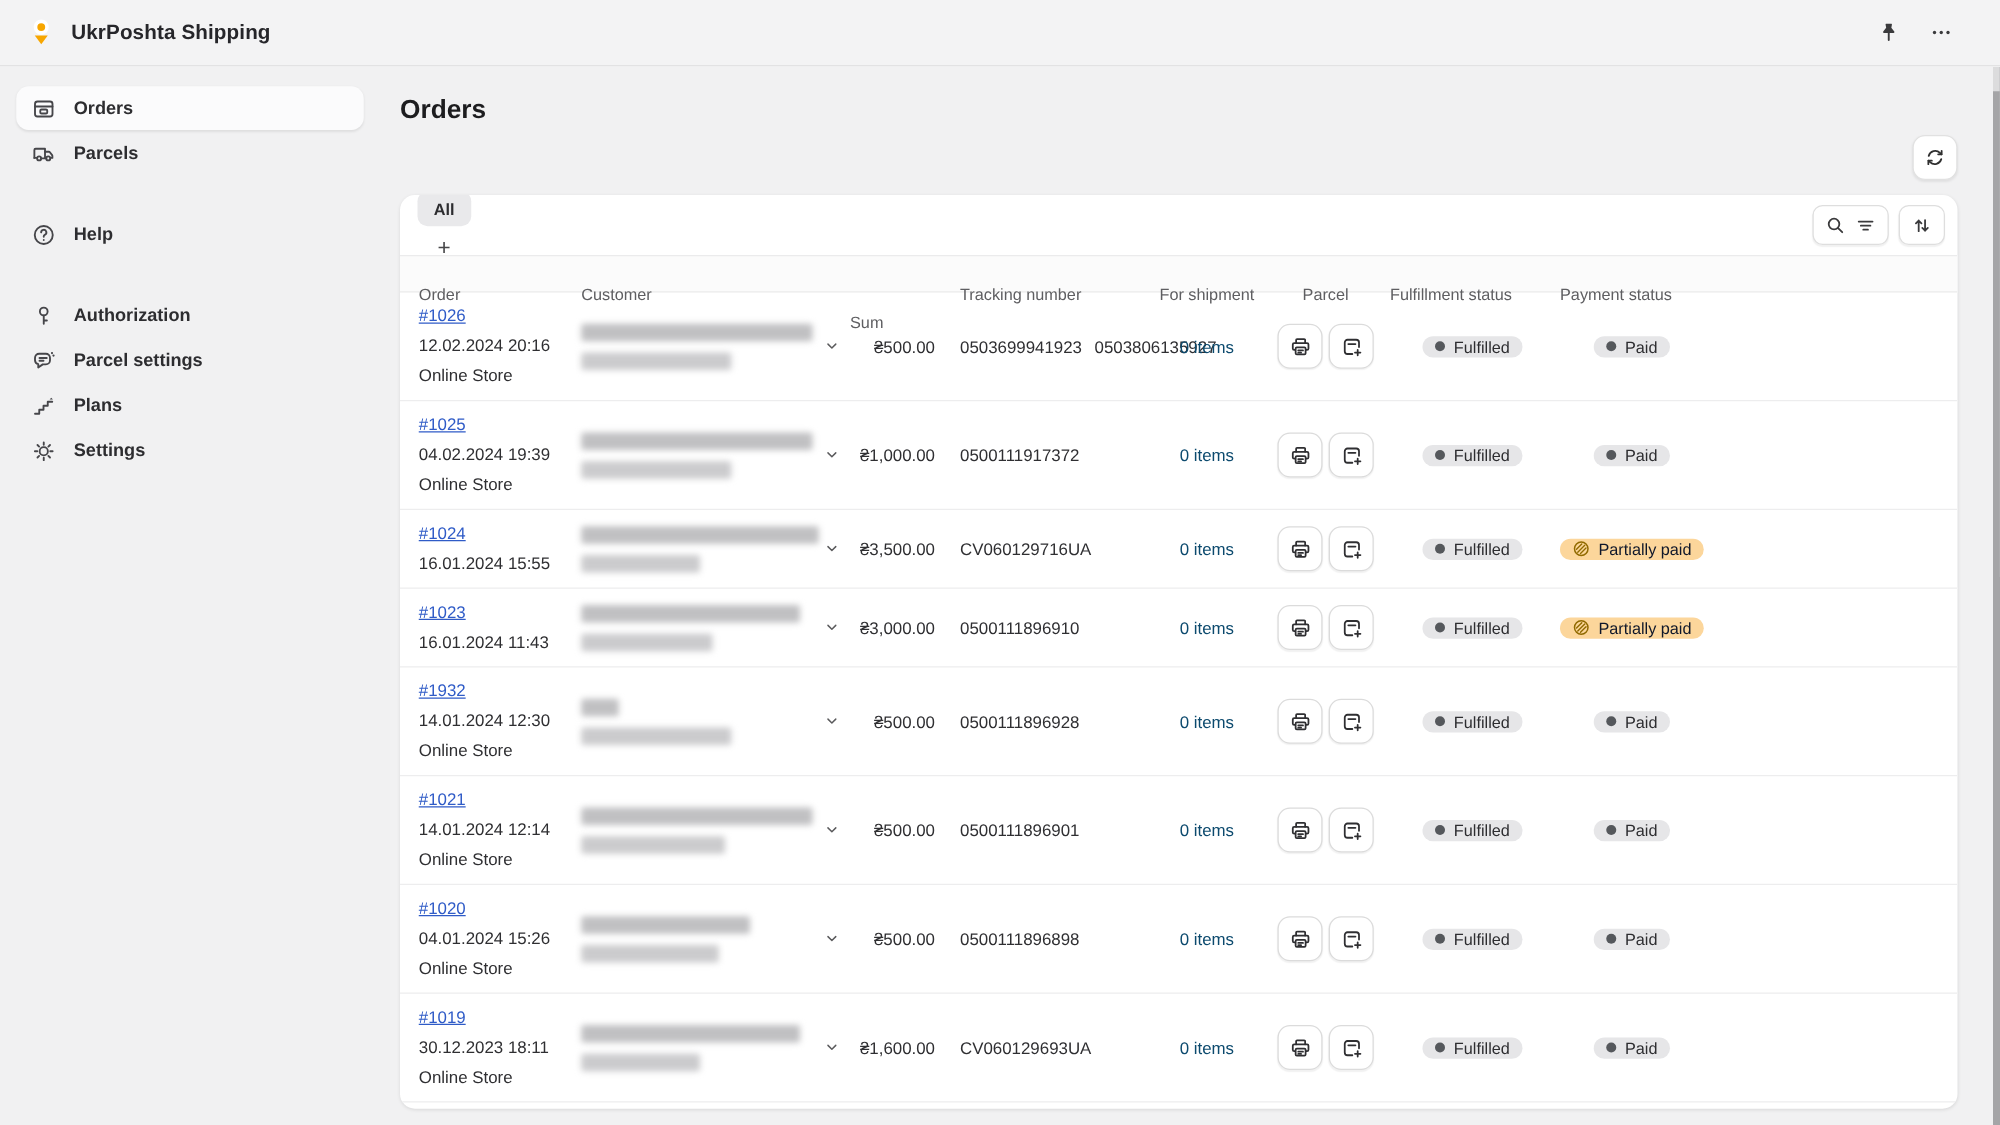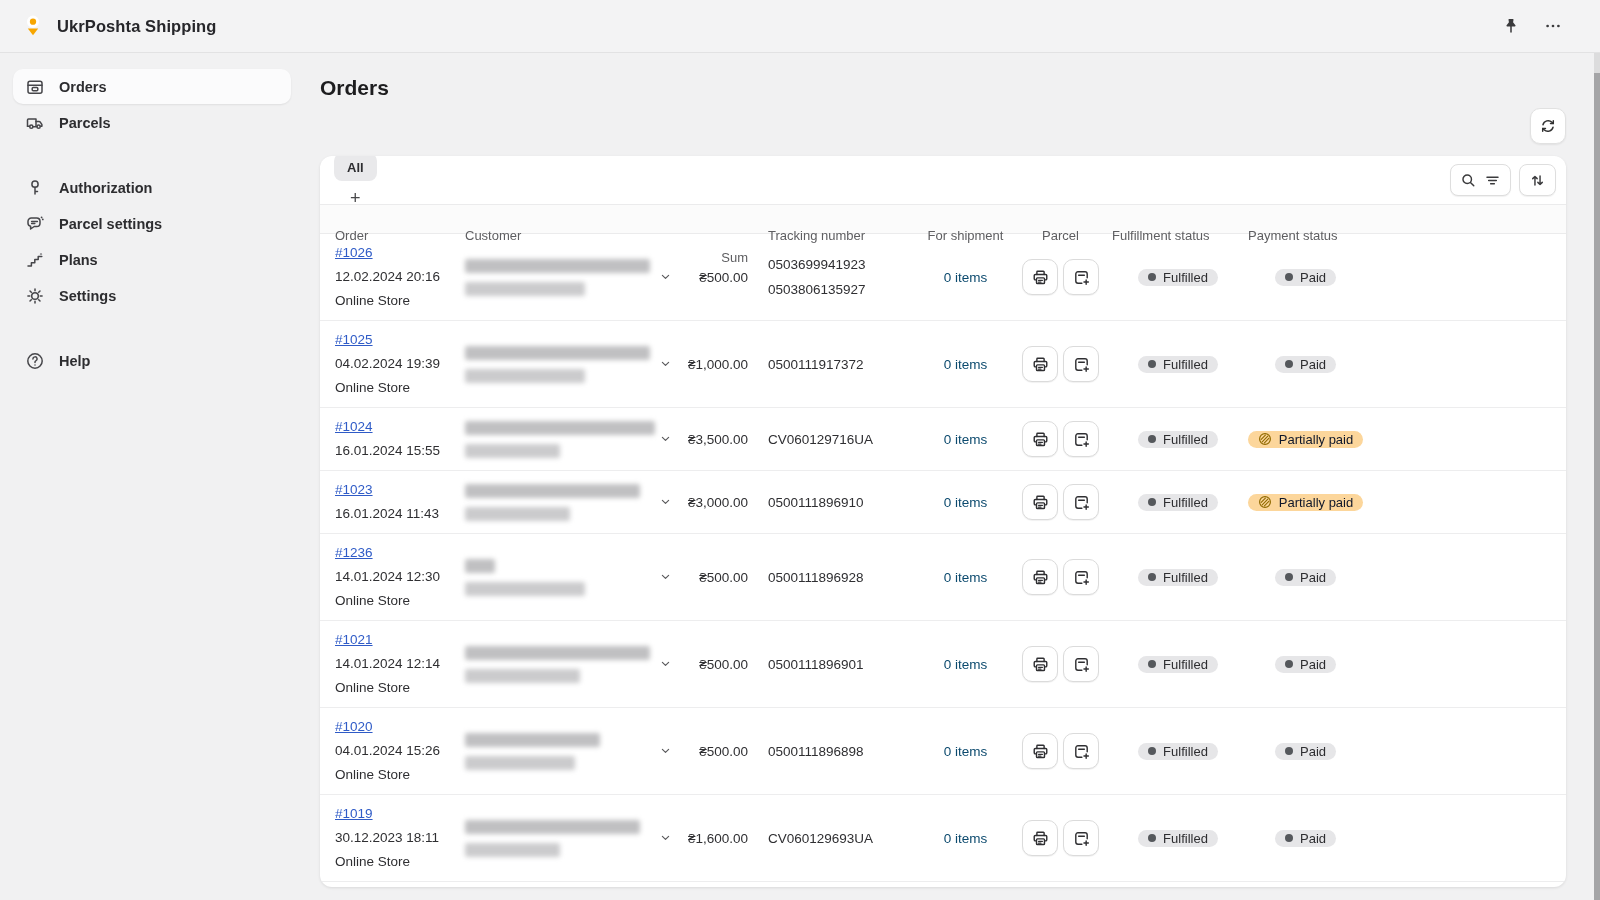--- a/index.html
+++ b/index.html
@@ -72,39 +72,39 @@
     display:grid;
     grid-template-columns:130px 215px 88px 150px 95px 95px 140px 115px 1fr;
     padding-left:15px;
   }
   .thead {
     height:30px; align-items:center;
     border-top:1px solid #ebebec; border-bottom:1px solid #ebebec;
     background:#fbfbfb; font-size:13px; color:#5e5e61;
   }
   .th { white-space:nowrap; }
-  .th.right { text-align:right; padding-right:20px;margin-top:45px; }
+  .th.right { text-align:left; padding-right:20px;margin-top:45px; }
   .th.center { text-align:center; }
   .th.padded { padding-left:4px; }
 
   .row { border-bottom:1px solid #ededee; align-items:center; font-size:13.5px; }
   .cell { min-width:0; }
   .order-cell { align-self:start; padding:7px 0; line-height:24px; }
   .order-link { color:#2f5bc7; text-decoration:underline; cursor:pointer; }
   .order-date, .order-channel { color:#2f2f32; }
 
   .customer-cell { position:relative; display:flex; align-items:center; height:100%; cursor:pointer; }
   .masks { display:flex; flex-direction:column; gap:9px; }
   .mask { height:14px; border-radius:2px; background:#c0c0c2; filter:blur(2.5px); }
   .mask-line-2 { background:#cbcbcd; }
   .chevron { position:absolute; right:8px; top:50%; transform:translateY(-50%); }
   .chevron svg { width:13px; height:13px; stroke:#5a5a5c; fill:none; stroke-width:1.8; stroke-linecap:round; stroke-linejoin:round; }
 
   .sum-cell { text-align:right; padding-right:20px; color:#2f2f32; }
-  .tracking-cell { display:flex; flex-direction:column; gap:10px; color:#2f2f32; }
+  .tracking-cell { display:flex; flex-direction:row; gap:10px; color:#2f2f32; }
   .shipment-cell { text-align:center; color:#0c4a6e; }
 
   .parcel-cell { display:flex; gap:5px; justify-content:center; }
   .icon-btn {
     width:36px; height:36px; border-radius:10px; background:#fff;
     border:1px solid #dbdbdb; box-shadow:0 1px 1px rgba(0,0,0,.06);
     display:flex; align-items:center; justify-content:center; cursor:pointer;
   }
   .icon-btn svg { width:19px; height:19px; stroke:#2f2f32; fill:none; stroke-width:1.5; stroke-linecap:round; stroke-linejoin:round; }
 
@@ -176,20 +176,32 @@
               <path d="M7.9 13.7h4.1M2.5 13.3h2.2"></path>
             </svg>
           </span>
     <span class="nav-label">Parcels</span>
   </div>
       </div>
       <div class="nav-group">
         <div class="nav-item">
     <span class="nav-icon">
             <svg viewBox="0 0 20 20">
+              <circle cx="10" cy="10" r="7.2"></circle>
+              <path d="M7.9 7.9a2.1 2.1 0 1 1 2.9 2c-.6.3-.8.6-.8 1.1v.4"></path>
+              <path d="M10 13.9v.05"></path>
+            </svg>
+          </span>
+    <span class="nav-label">Help</span>
+  </div>
+      </div>
+      <div class="nav-group">
+        <div class="nav-item">
+    <span class="nav-icon">
+            <svg viewBox="0 0 20 20">
               <circle cx="10" cy="6.2" r="3.1"></circle>
               <path d="M10 9.3V16M10 13.4h2.5"></path>
             </svg>
           </span>
     <span class="nav-label">Authorization</span>
   </div>
         <div class="nav-item">
     <span class="nav-icon">
             <svg viewBox="0 0 20 20">
               <path d="M3 7.3A3.3 3.3 0 0 1 6.3 4h5.4A3.3 3.3 0 0 1 15 7.3v1.9a3.3 3.3 0 0 1-3.3 3.3H9.2L5.6 15v-2.7A3.3 3.3 0 0 1 3 9.2z"></path>
@@ -209,32 +221,20 @@
     <span class="nav-label">Plans</span>
   </div>
         <div class="nav-item">
     <span class="nav-icon">
             <svg viewBox="0 0 20 20">
               <circle cx="10" cy="10" r="3.3"></circle>
               <path d="M10 2.9v1.9M10 15.2v1.9M2.9 10h1.9M15.2 10h1.9M5 5l1.3 1.3M13.7 13.7 15 15M15 5l-1.3 1.3M6.3 13.7 5 15"></path>
             </svg>
           </span>
     <span class="nav-label">Settings</span>
-  </div>
-      </div>
-      <div class="nav-group">
-        <div class="nav-item">
-    <span class="nav-icon">
-            <svg viewBox="0 0 20 20">
-              <circle cx="10" cy="10" r="7.2"></circle>
-              <path d="M7.9 7.9a2.1 2.1 0 1 1 2.9 2c-.6.3-.8.6-.8 1.1v.4"></path>
-              <path d="M10 13.9v.05"></path>
-            </svg>
-          </span>
-    <span class="nav-label">Help</span>
   </div>
       </div>
     </div>
 </div>
 
 <div class="main">
   <h1 class="page-title">Orders</h1>
 
   <div class="actions-row">
     <div class="refresh-btn">
@@ -540,21 +540,21 @@
             </g>
           </svg>
         </span>
         <span>Partially paid</span>
       </span>
     </div>
     <div class="cell"></div>
   </div>
         <div class="row grid-cols">
     <div class="cell order-cell">
-      <div><a class="order-link">#1236</a></div>
+      <div><a class="order-link">#1932</a></div>
       <div class="order-date">14.01.2024 12:30</div>
       <div class="order-channel">Online Store</div>
     </div>
     <div class="cell customer-cell">
       <div class="masks">
         <div class="mask mask-line-1" style="width: 30px;"></div>
         <div class="mask mask-line-2" style="width: 120px;"></div>
       </div>
       <span class="chevron">
         <svg viewBox="0 0 20 20">

